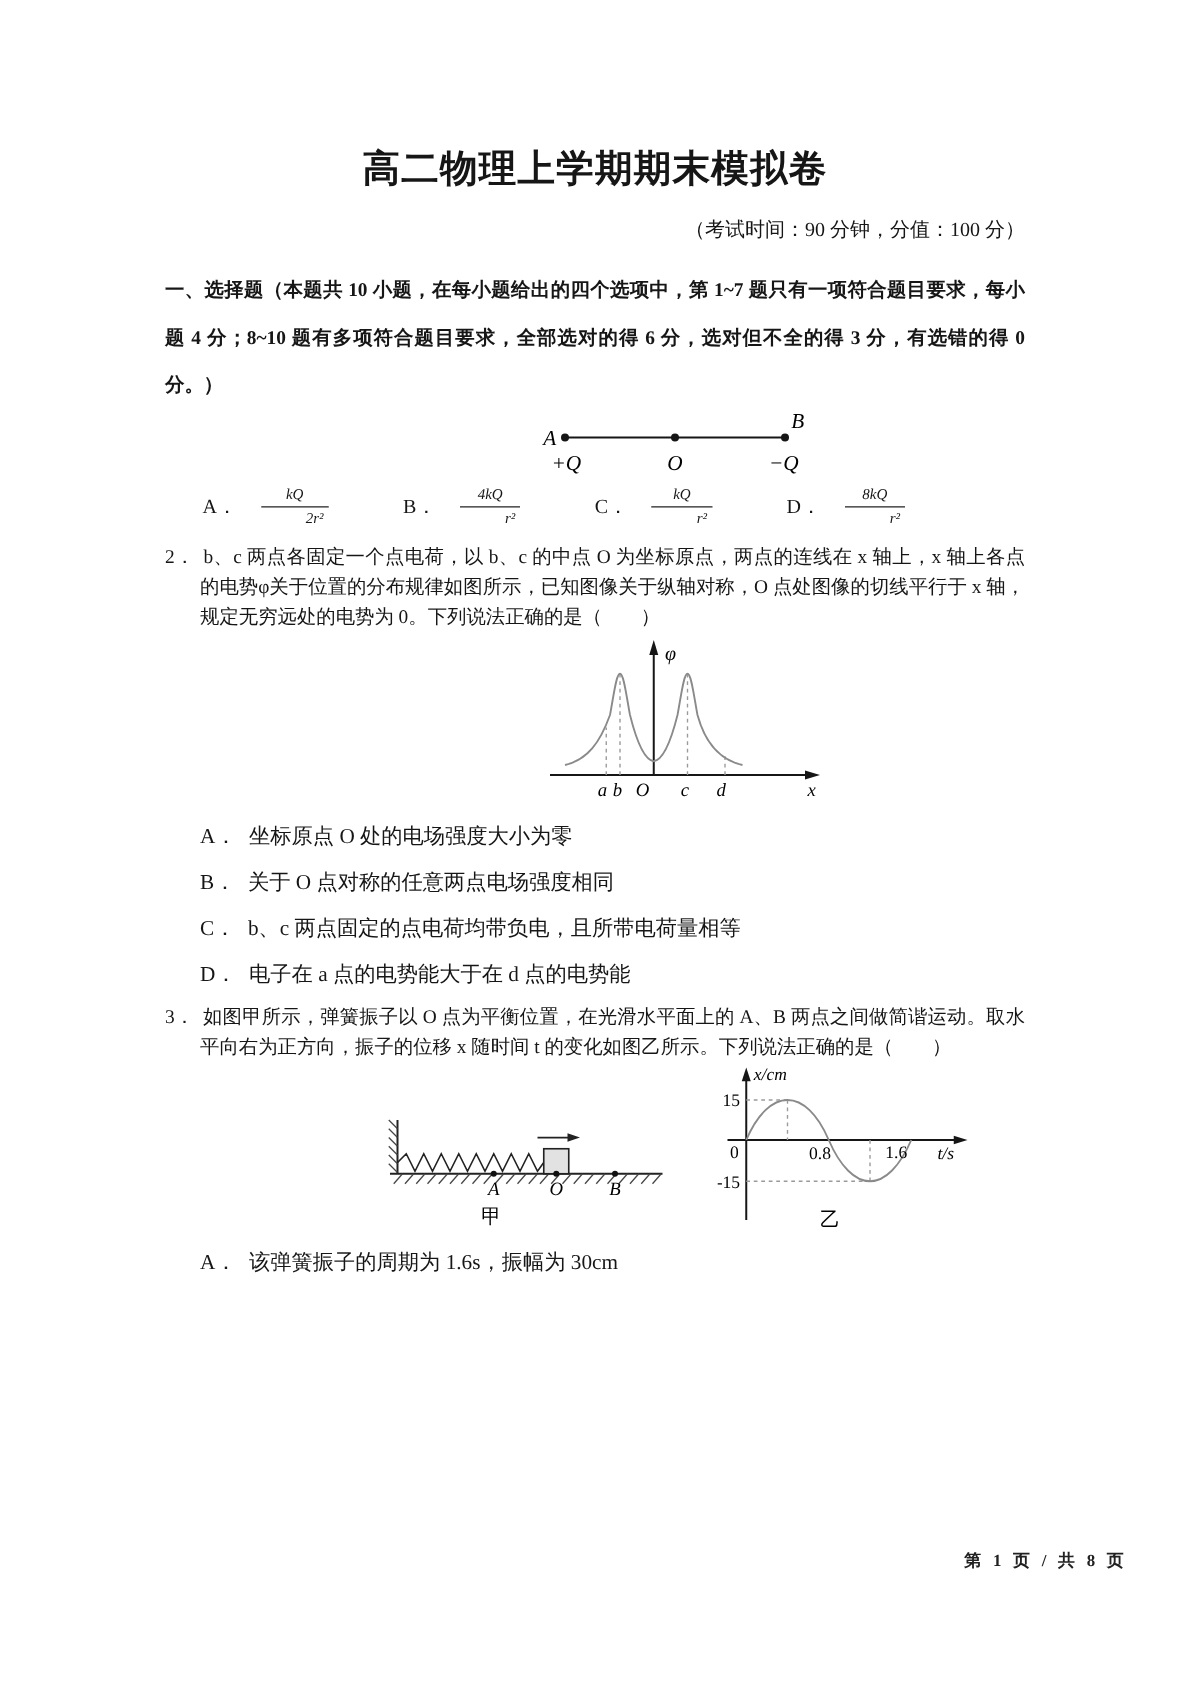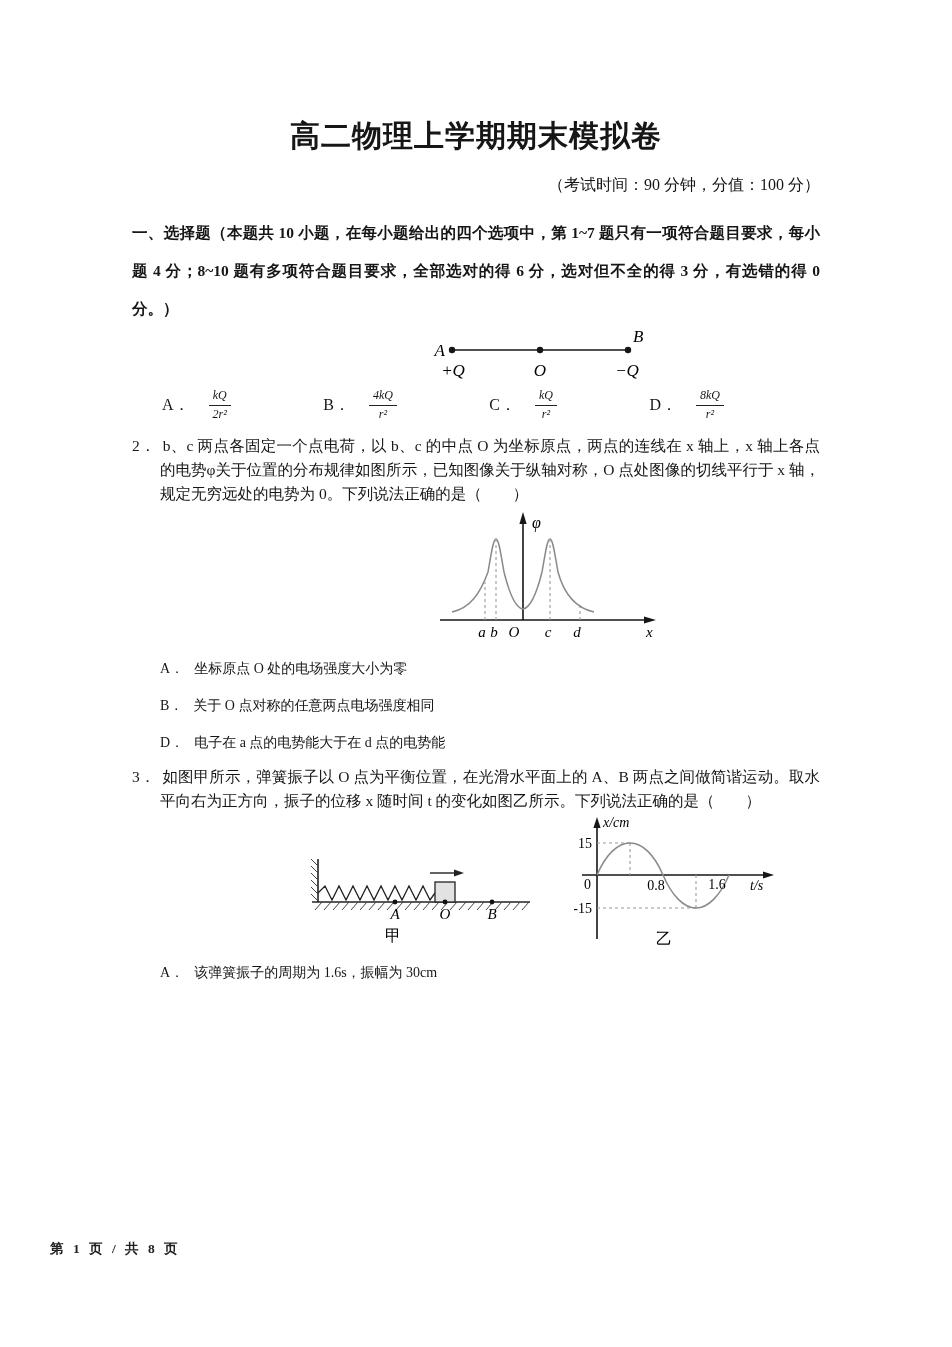--- a/index.html
+++ b/index.html
@@ -31,36 +31,36 @@
   .q1-options {
     display:flex; justify-content:space-between; align-items:center;
     margin-left:30px; width:562px; height:50px; font-size:16px;
   }
   .q1-opt { display:flex; align-items:center; }
   .frac {
     display:inline-block; vertical-align:middle; text-align:center;
     font-style:italic; font-size:12px; line-height:1.15; margin-left:9px;
   }
   .frac-num { display:block; padding:1px 4px 2px 4px; border-bottom:1.4px solid #222; }
-  .frac-den { display:block; padding:2px 4px 0 4px; }
+  .frac-den { display:block; padding:2px 4px 0 4px;margin-left:32px; }
 
   .q2-block { margin-top:4px; }
   .q2-figure { margin-left:298px; height:142px; }
   .options { margin-top:2px; }
-  .options p { font-size:14px; line-height:37px; padding-left:28px; }
+  .options p { font-size:17px; line-height:37px; padding-left:28px; }
   .opt-label { margin-right:10px; }
 
   .q3-block { margin-top:4px; }
   .q3-figures { display:flex; align-items:flex-start; margin-left:158px; gap:34px; height:134px; }
   .q3-options { margin-top:6px; }
   .q3-options p { line-height:40px; }
 
   .footer {
     position:absolute; left:0; right:0; top:1240px;
-    text-align:left; font-size:13.5px; font-weight:bold;
+    text-align:right; font-size:13.5px; font-weight:bold;
     letter-spacing:3px; color:#222;
   }
 
   svg text { font-family:"Liberation Serif","DejaVu Serif",serif; }
   .math-label { font-style:italic; }
 </style>
 </head>
 <body>
 
 <div class="page">
@@ -142,20 +142,21 @@
           <text x="52" y="131" text-anchor="middle" font-size="15" class="math-label">a</text>
           <text x="64" y="131" text-anchor="middle" font-size="15" class="math-label">b</text>
           <text x="118" y="131" text-anchor="middle" font-size="15" class="math-label">c</text>
           <text x="147" y="131" text-anchor="middle" font-size="15" class="math-label">d</text>
         </svg>
       </div>
 
       <div class="options">
         <p><span class="opt-label">A．</span><span>坐标原点 O 处的电场强度大小为零</span></p>
         <p><span class="opt-label">B．</span><span>关于 O 点对称的任意两点电场强度相同</span></p>
+        <p><span class="opt-label">C．</span><span>b、c 两点固定的点电荷均带负电，且所带电荷量相等</span></p>
         <p><span class="opt-label">D．</span><span>电子在 a 点的电势能大于在 d 点的电势能</span></p>
       </div>
     </div>
 
     <div class="q3-block">
       <p class="qtext"><span class="qnum">3．</span><span>如图甲所示，弹簧振子以 O 点为平衡位置，在光滑水平面上的 A、B 两点之间做简谐运动。取水平向右为正方向，振子的位移 x 随时间 t 的变化如图乙所示。下列说法正确的是（　　）</span></p>
 
       <div class="q3-figures">
 
         <svg width="250" height="134" viewBox="0 0 250 134">

